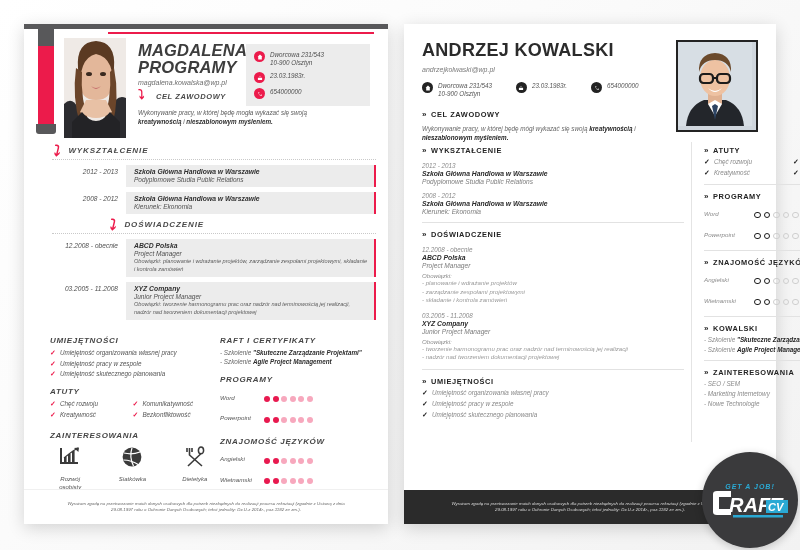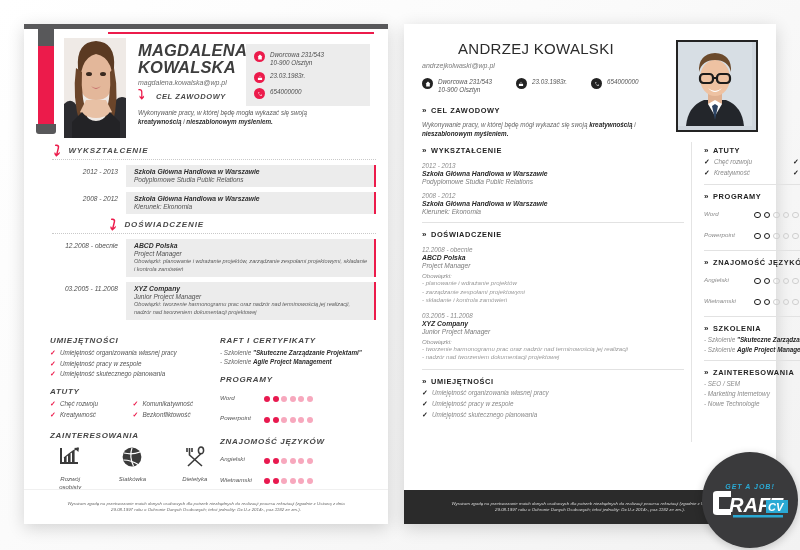--- a/index.html
+++ b/index.html
@@ -72,21 +72,21 @@
   .a-hobi{width:48px;text-align:center;}
   .a-hobi .lb{font-style:italic;font-size:6px;color:#555;line-height:8px;margin-top:3px;}
 
   .a-foot{position:absolute;left:0;right:0;bottom:0;height:34px;background:#fff;border-top:1px solid #f0f0f0;
     display:flex;align-items:center;justify-content:center;}
   .a-foot p{margin:0;width:300px;text-align:center;font-style:italic;font-size:4.4px;line-height:6.5px;color:#6a6a6a;}
 
   
   #docB{left:404px;top:24px;width:372px;height:500px;}
   .b-head{position:absolute;left:18px;top:16px;right:18px;}
-  .b-name{font-weight:normal;font-size:15px;color:#2b2b2b;letter-spacing:.3px;margin-left:36px;}
+  .b-name{font-weight:bold;font-size:18px;color:#2b2b2b;letter-spacing:.3px;}
   .b-mail{font-style:italic;font-size:7px;color:#7b7b7b;margin-top:5px;}
   .b-crow{display:flex;align-items:flex-start;margin-top:9px;}
   .b-cicon{width:11px;height:11px;border-radius:50%;background:#232323;flex:0 0 11px;margin-right:5px;
     display:flex;align-items:center;justify-content:center;color:#fff;}
   .b-ctxt{font-style:italic;font-size:6.3px;line-height:8px;color:#555;}
   .b-photo{position:absolute;right:0;top:0;width:78px;height:88px;border:2px solid #232323;overflow:hidden;background:#cfd6dd;}
 
   .b-sec-h{display:flex;align-items:center;font-weight:bold;font-size:7.4px;color:#232323;letter-spacing:.6px;}
   .b-sec-h .gg{color:#232323;font-size:8px;margin-right:4px;font-weight:bold;}
   .b-rule{border-top:1px solid #e2e2e2;margin:7px 0 7px 0;}
@@ -147,21 +147,21 @@
           <path d="M14 30 Q12 4 32 3 Q52 4 50 30 L48 54 Q52 20 32 16 Q14 20 16 56Z" fill="#5b3a22"></path>
           <path d="M12 30 Q8 60 16 86 L26 88 Q16 60 18 34Z" fill="#6b452a"></path>
           <path d="M50 30 Q56 60 48 88 L38 90 Q48 60 46 34Z" fill="#6b452a"></path>
           <path d="M22 62 L42 62 L48 74 Q32 86 16 74Z" fill="#e8c1a5"></path>
           <path d="M18 74 Q32 92 46 74 L56 84 L56 100 L8 100 L8 84Z" fill="#232326"></path>
           <ellipse cx="25" cy="36" rx="3" ry="2" fill="#3a2a20"></ellipse>
           <ellipse cx="39" cy="36" rx="3" ry="2" fill="#3a2a20"></ellipse>
           <path d="M27 48 Q32 52 37 48 Q32 54 27 48Z" fill="#c46a6a"></path>
         </svg>
       </div>
-      <div class="a-name">MAGDALENA KOWALSKA</div>
+      <div class="a-name">MAGDALENA PROGRAMY</div>
       <div class="a-mail">magdalena.kowalska@wp.pl</div>
       <div class="a-arrow" style="left:74px;top:52px;">⤵</div>
       <div class="a-goal-h" style="left:92px;">CEL ZAWODOWY</div>
       <div class="a-goal-txt">
         <span>Wykonywanie pracy, w której będę mogła wykazać się swoją </span><b>kreatywnością</b><span> i </span><b>nieszablonowym myśleniem.</b>
       </div>
 
       <div class="a-contact">
         <div class="a-crow">
           <div class="a-cicon">
@@ -519,21 +519,21 @@
         <span><span class="ring on" style="display: inline-block;"></span><span class="ring on" style="display: inline-block;"></span><span class="ring" style="display: inline-block;"></span><span class="ring" style="display: inline-block;"></span><span class="ring" style="display: inline-block;"></span></span>
       </div>
       <div class="b-rate">
         <span class="lbl">Wietnamski</span>
         <span><span class="ring on" style="display: inline-block;"></span><span class="ring on" style="display: inline-block;"></span><span class="ring" style="display: inline-block;"></span><span class="ring" style="display: inline-block;"></span><span class="ring" style="display: inline-block;"></span></span>
       </div>
 
       <div class="b-rule"></div>
       <div class="b-sec-h">
         <span class="gg">»</span>
-        <span>SZKOLENIA</span>
+        <span>KOWALSKI</span>
       </div>
       <div class="b-li"><span>- Szkolenie</span> <b>"Skuteczne Zarządzanie Projektami"</b></div>
       <div class="b-li"><span>- Szkolenie</span> <b>Agile Project Management</b></div>
 
       <div class="b-rule"></div>
       <div class="b-sec-h">
         <span class="gg">»</span>
         <span>ZAINTERESOWANIA</span>
       </div>
       <div class="b-li">- SEO / SEM</div>

